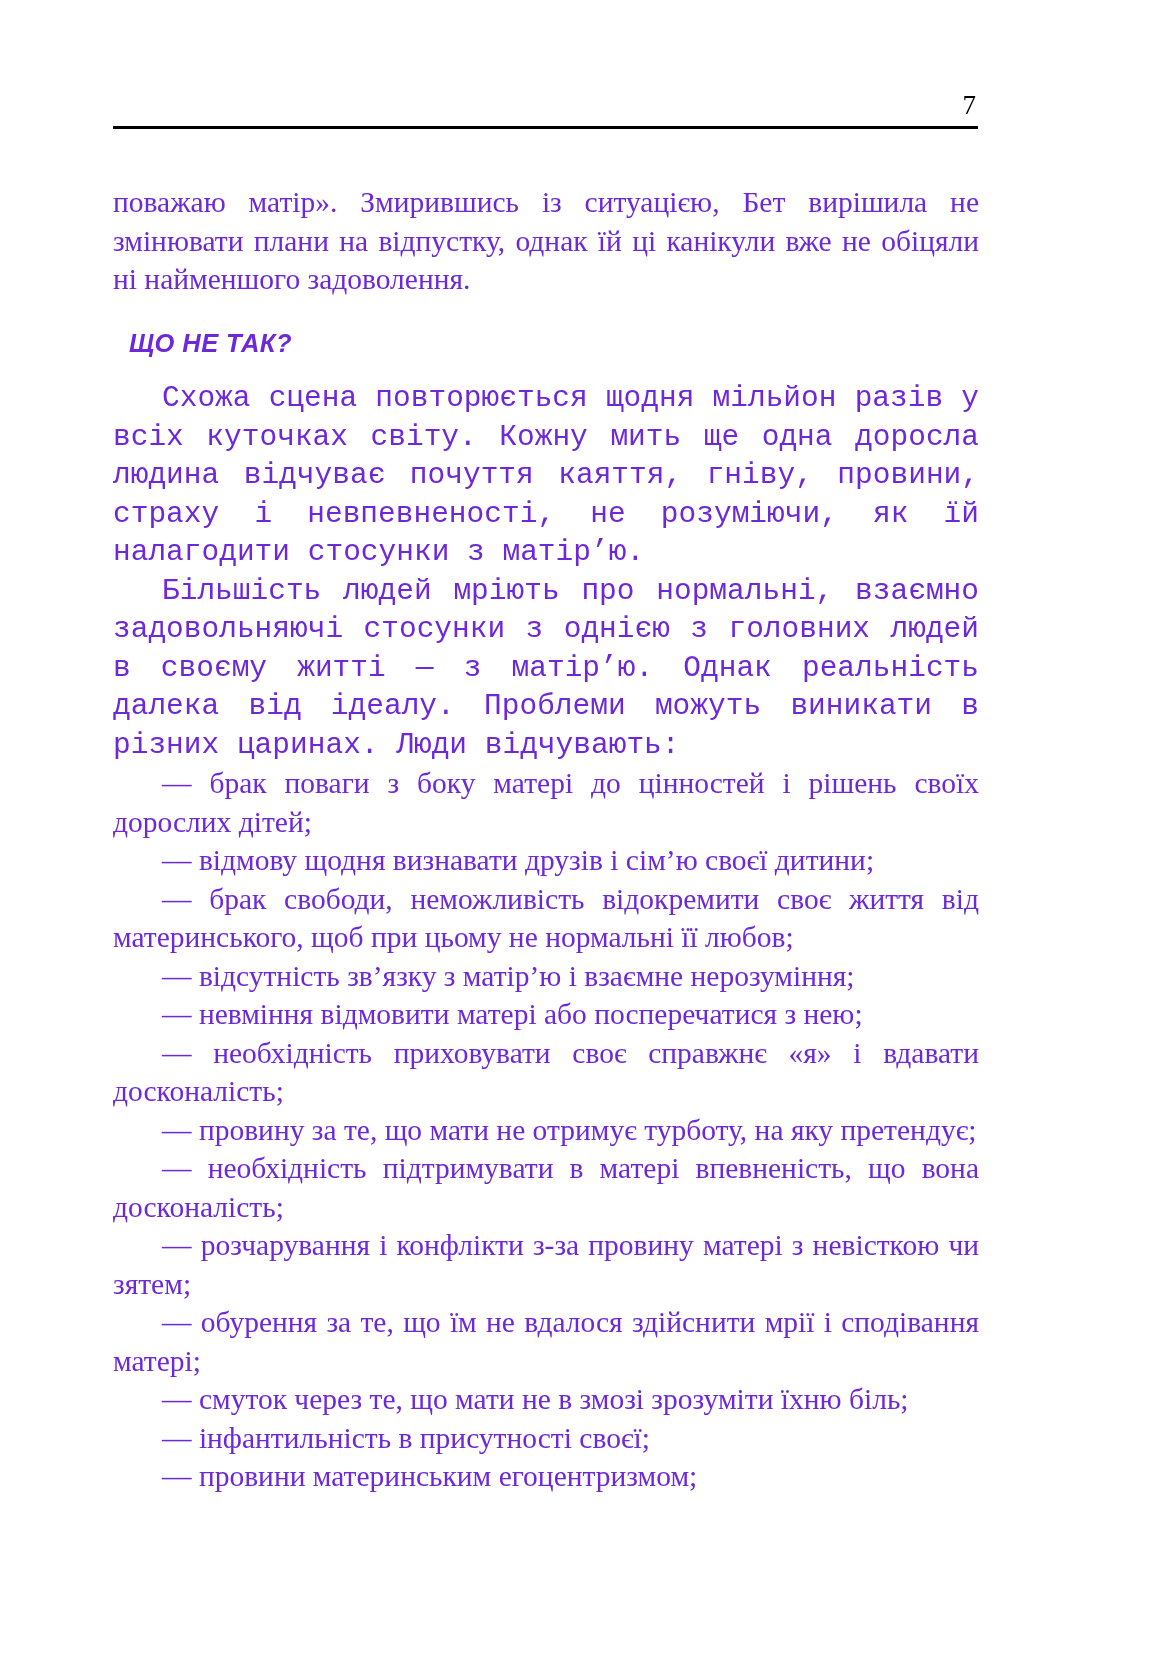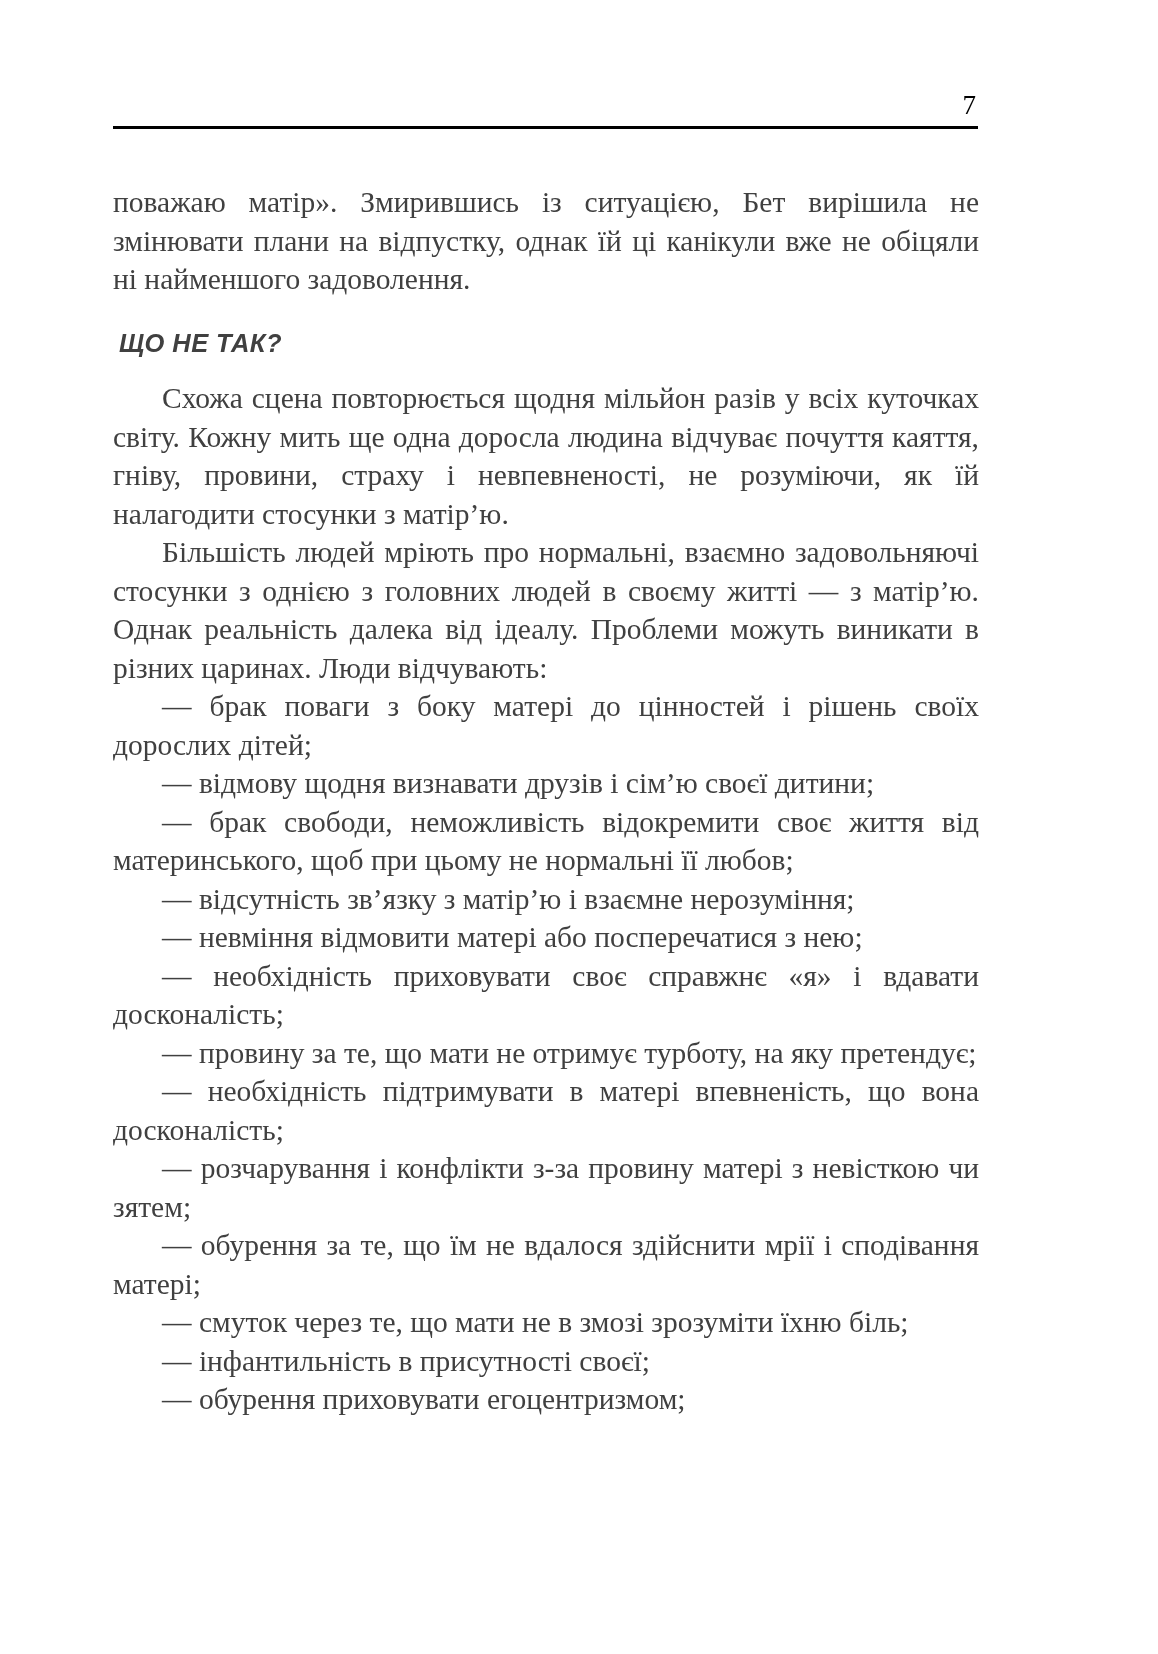--- a/index.html
+++ b/index.html
@@ -45,51 +45,52 @@
     width: 100%;
   }
 
   
   .textblock {
     position: absolute;
     left: 113px;
     top: 183px;
     width: 866px;
     font-family: "Liberation Serif", "DejaVu Serif", serif;
-    color: #404040;
+    color: #6d28d9;
     font-size: 29.5px;
     line-height: 38.5px;
     text-align: justify;
     text-justify: inter-word;
     -webkit-hyphens: none;
     hyphens: none;
   }
 
   .textblock p {
     margin: 0;
   }
 
   
   .para-cont {
     text-indent: 0;
   }
 
   .para {
     text-indent: 49px;
+    font-family: Liberation Mono, monospace;
   }
 
   
   .section-head {
     font-family: "Liberation Sans", "DejaVu Sans", sans-serif;
     font-weight: bold;
     font-style: italic;
     font-size: 25.5px;
     line-height: 1.2;
     letter-spacing: 0.4px;
-    margin: 29px 0 21px 6px;
+    margin: 29px 0 21px 16px;
     text-align: left;
   }
 
   
   .dash-list {
     list-style: none;
     margin: 0;
     padding: 0;
   }
 
@@ -132,18 +133,18 @@
       <li>— брак свободи, неможливість відокремити своє життя від материнського, щоб при цьому не нормальні її любов;</li>
       <li>— відсутність зв’язку з матір’ю і взаємне нерозуміння;</li>
       <li>— невміння відмовити матері або посперечатися з нею;</li>
       <li>— необхідність приховувати своє справжнє «я» і вдавати досконалість;</li>
       <li>— провину за те, що мати не отримує турботу, на яку претендує;</li>
       <li>— необхідність підтримувати в матері впевненість, що вона досконалість;</li>
       <li>— розчарування і конфлікти з-за провину матері з невісткою чи зятем;</li>
       <li>— обурення за те, що їм не вдалося здійснити мрії і сподівання матері;</li>
       <li>— смуток через те, що мати не в змозі зрозуміти їхню біль;</li>
       <li>— інфантильність в присутності своєї;</li>
-      <li>— обурення приховувати егоцентризмом;</li>
+      <li>— провини материнським егоцентризмом;</li>
     </ul>
 
   </div>
 
 </div>
 
 </body></html>

